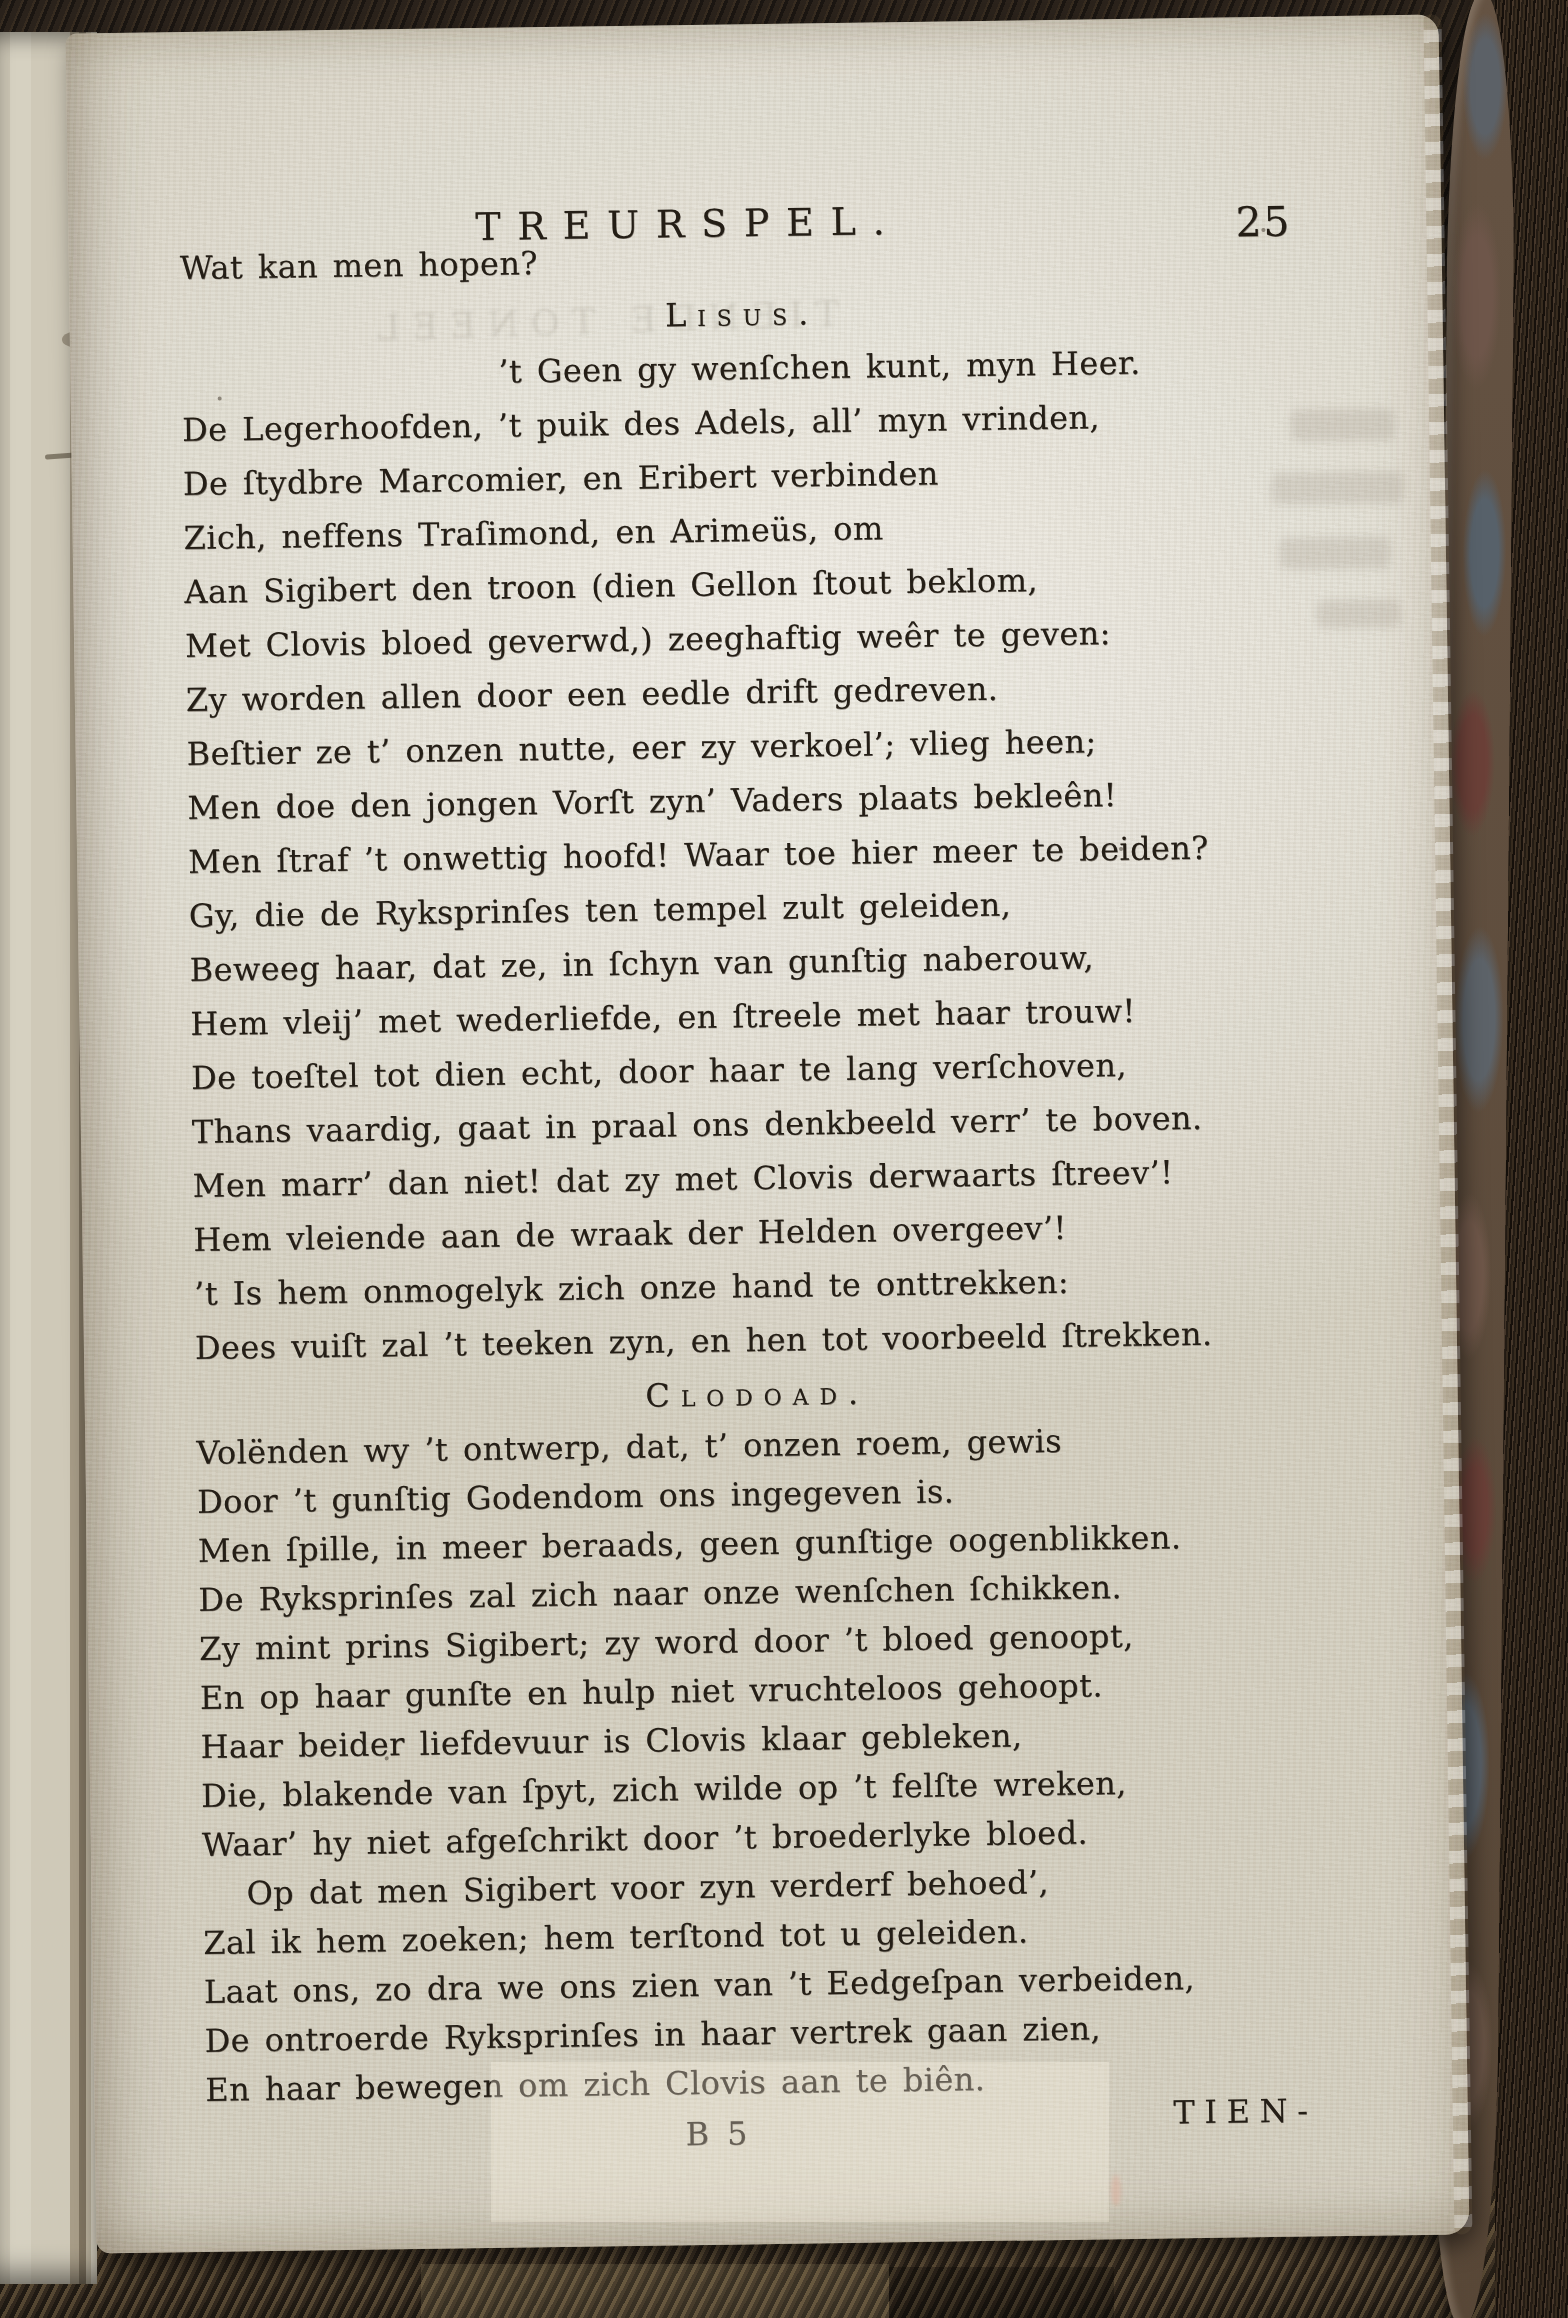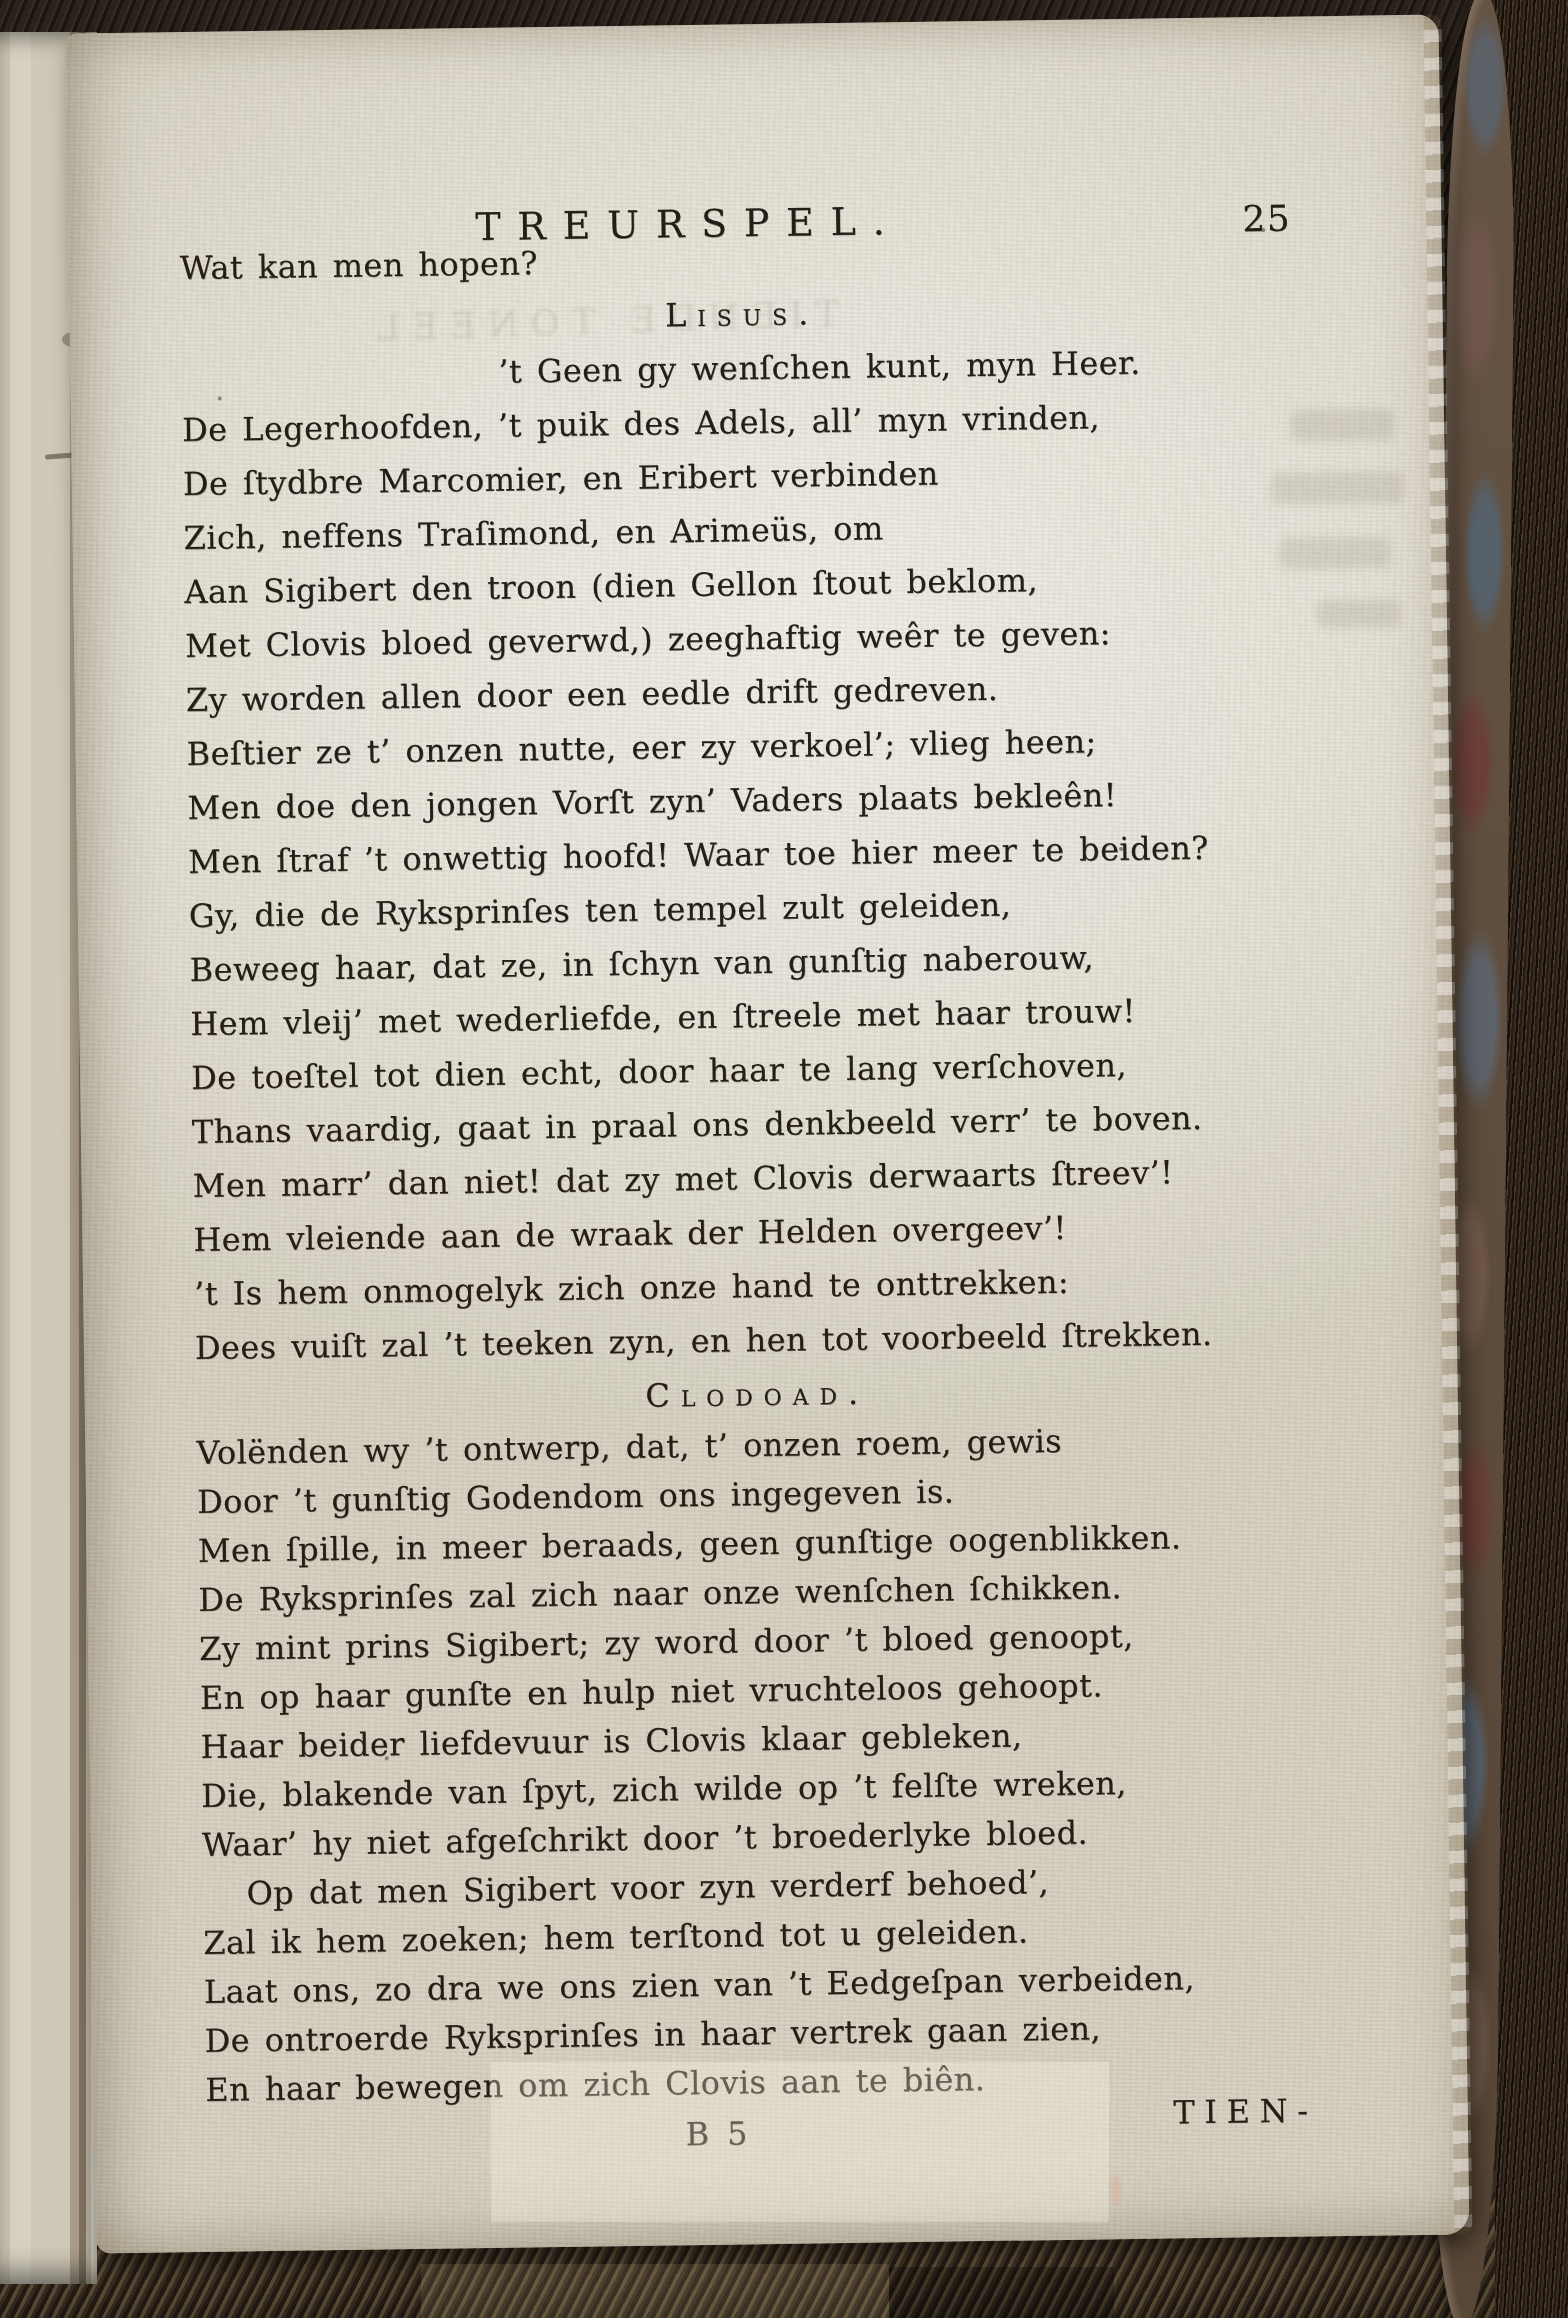--- a/index.html
+++ b/index.html
@@ -63,21 +63,21 @@
       repeating-linear-gradient(92deg, rgba(255,255,255,.04) 0 3.5px, rgba(140,128,104,.045) 3.5px 6.3px),
       radial-gradient(877px 667px at 55% 30%, rgba(255,255,255,.10), rgba(0,0,0,0) 70%);}
   .deckle{position:absolute;top:0;right:-2.8px;width:18px;height:100%;border-radius:inherit;pointer-events:none;
     background:repeating-linear-gradient(178deg, rgba(120,100,70,.20) 0 15.4px, rgba(255,255,255,.25) 15.4px 28px);}
 
   
   .ink{color:#241e16;text-shadow:0.4px 0.6px 0.5px rgba(45,36,27,.5);}
   .header{position:absolute;left:111px;top:177px;width:1116px;height:56px;}
   .running-title{position:absolute;left:0;width:100%;text-align:center;transform:translateX(-49px);
     font-size:38px;letter-spacing:.44em;}
-  .page-number{position:absolute;right:4.2px;top:4.2px;font-size:36px;letter-spacing:.04em;}
+  .page-number{position:absolute;right:4.2px;top:4.2px;font-size:41px;letter-spacing:.04em;}
   .text{position:absolute;left:111px;top:209px;width:1123px;}
   .vline{font-size:32px;line-height:54px;white-space:nowrap;word-spacing:.13em;letter-spacing:.012em;}
   .tight .vline{line-height:49px;}
   .speaker{text-align:center;font-variant:small-caps;letter-spacing:.34em;font-size:32px;line-height:54px;}
   .indent-deep{padding-left:317px;}
   .indent-small{padding-left:44px;}
   .sig-row{position:relative;height:60px;margin-top:7px;}
   .signature{position:absolute;left:0;width:100%;text-align:center;transform:translateX(-49px);
     font-size:32px;letter-spacing:.12em;}
   .catchword{position:absolute;right:11.2px;top:-15.4px;font-size:32px;letter-spacing:.30em;}

